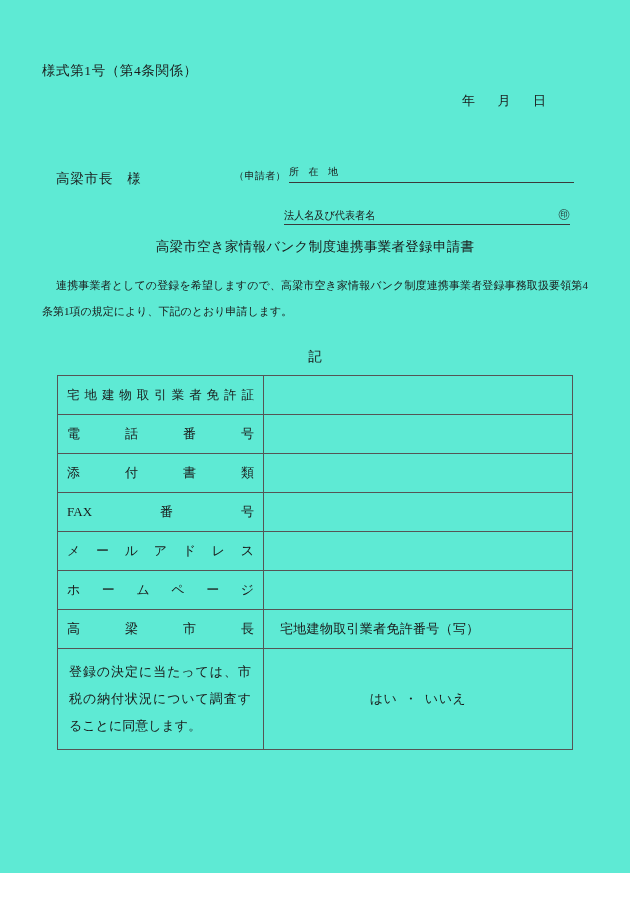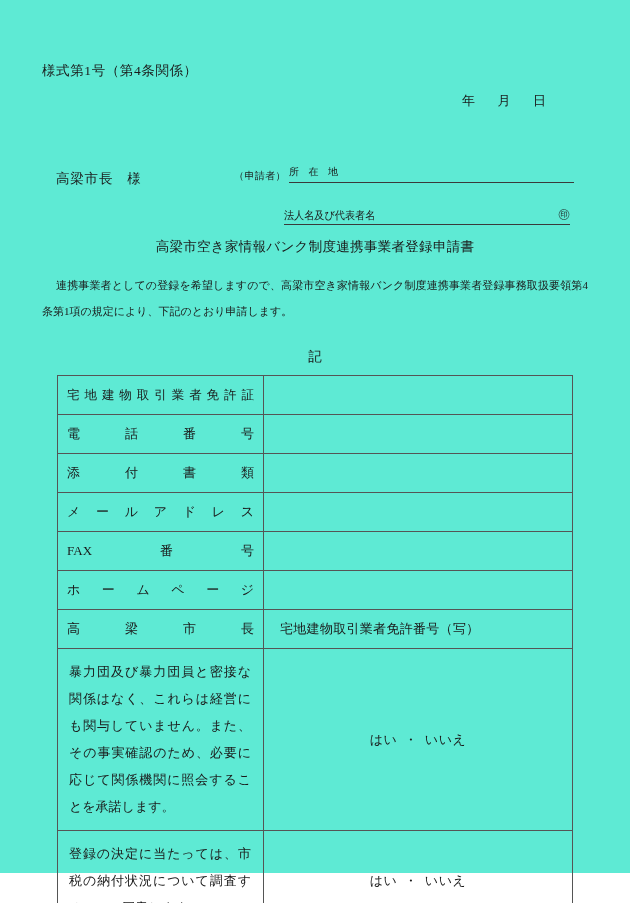--- a/index.html
+++ b/index.html
@@ -231,47 +231,41 @@
         <td class="value-cell"></td>
       </tr>
       <tr>
         <td class="label-cell">
             <span class="dist">添付書類</span>
           </td>
         <td class="value-cell"></td>
       </tr>
       <tr>
         <td class="label-cell">
+            <span class="dist">FAX番号</span>
+          </td>
+        <td class="value-cell"></td>
+      </tr>
+      <tr>
+        <td class="label-cell">
             <span class="dist">メールアドレス</span>
           </td>
         <td class="value-cell"></td>
       </tr>
       <tr>
         <td class="label-cell">
-            <span class="dist">FAX番号</span>
-          </td>
-        <td class="value-cell"></td>
-      </tr>
-      <tr>
-        <td class="label-cell">
             <span class="dist">ホームページ</span>
           </td>
         <td class="value-cell"></td>
       </tr>
       <tr>
         <td class="label-cell">
             <span class="dist">高梁市長</span>
           </td>
         <td class="value-cell attach-value">宅地建物取引業者免許番号（写）</td>
-      </tr>
-      <tr>
-        <td class="decl-text">暴力団及び暴力団員と密接な関係はなく、これらは経営にも関与していません。また、その事実確認のため、必要に応じて関係機関に照会することを承諾します。</td>
-        <td class="decl-choice">
-          <span>はい</span><span class="mid">・</span><span>いいえ</span>
-        </td>
       </tr>
       <tr>
         <td class="decl-text">登録の決定に当たっては、市税の納付状況について調査することに同意します。</td>
         <td class="decl-choice">
           <span>はい</span><span class="mid">・</span><span>いいえ</span>
         </td>
       </tr>
     </tbody>
   </table>
 

